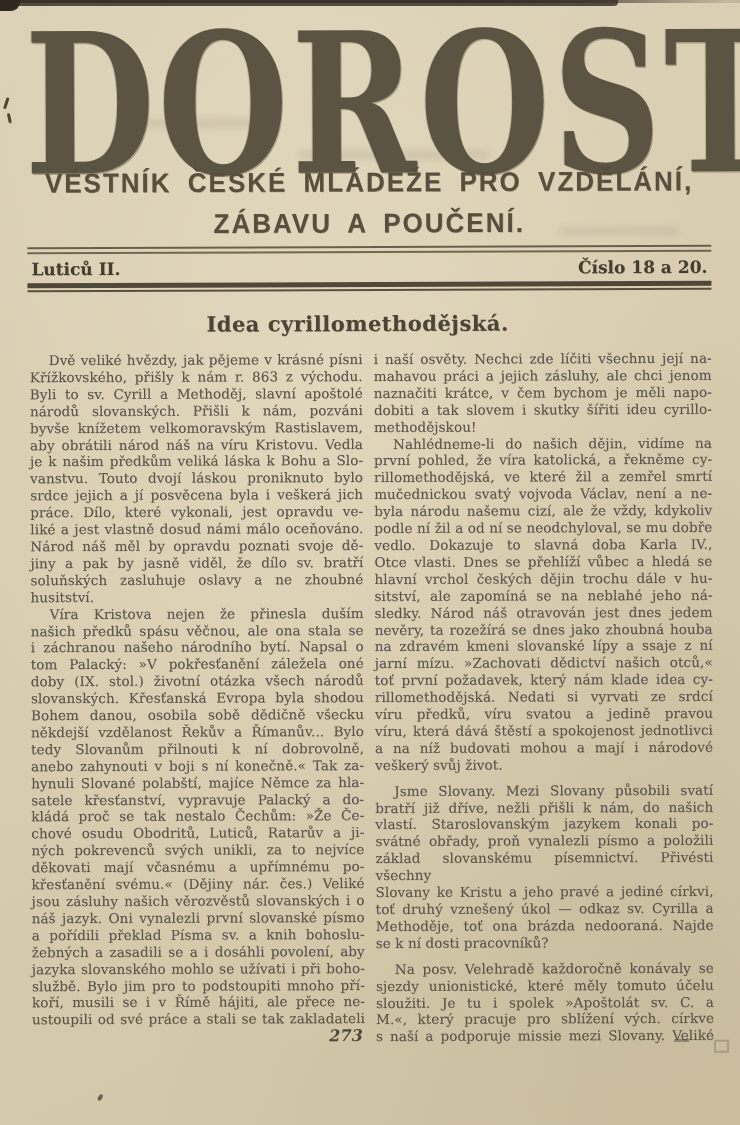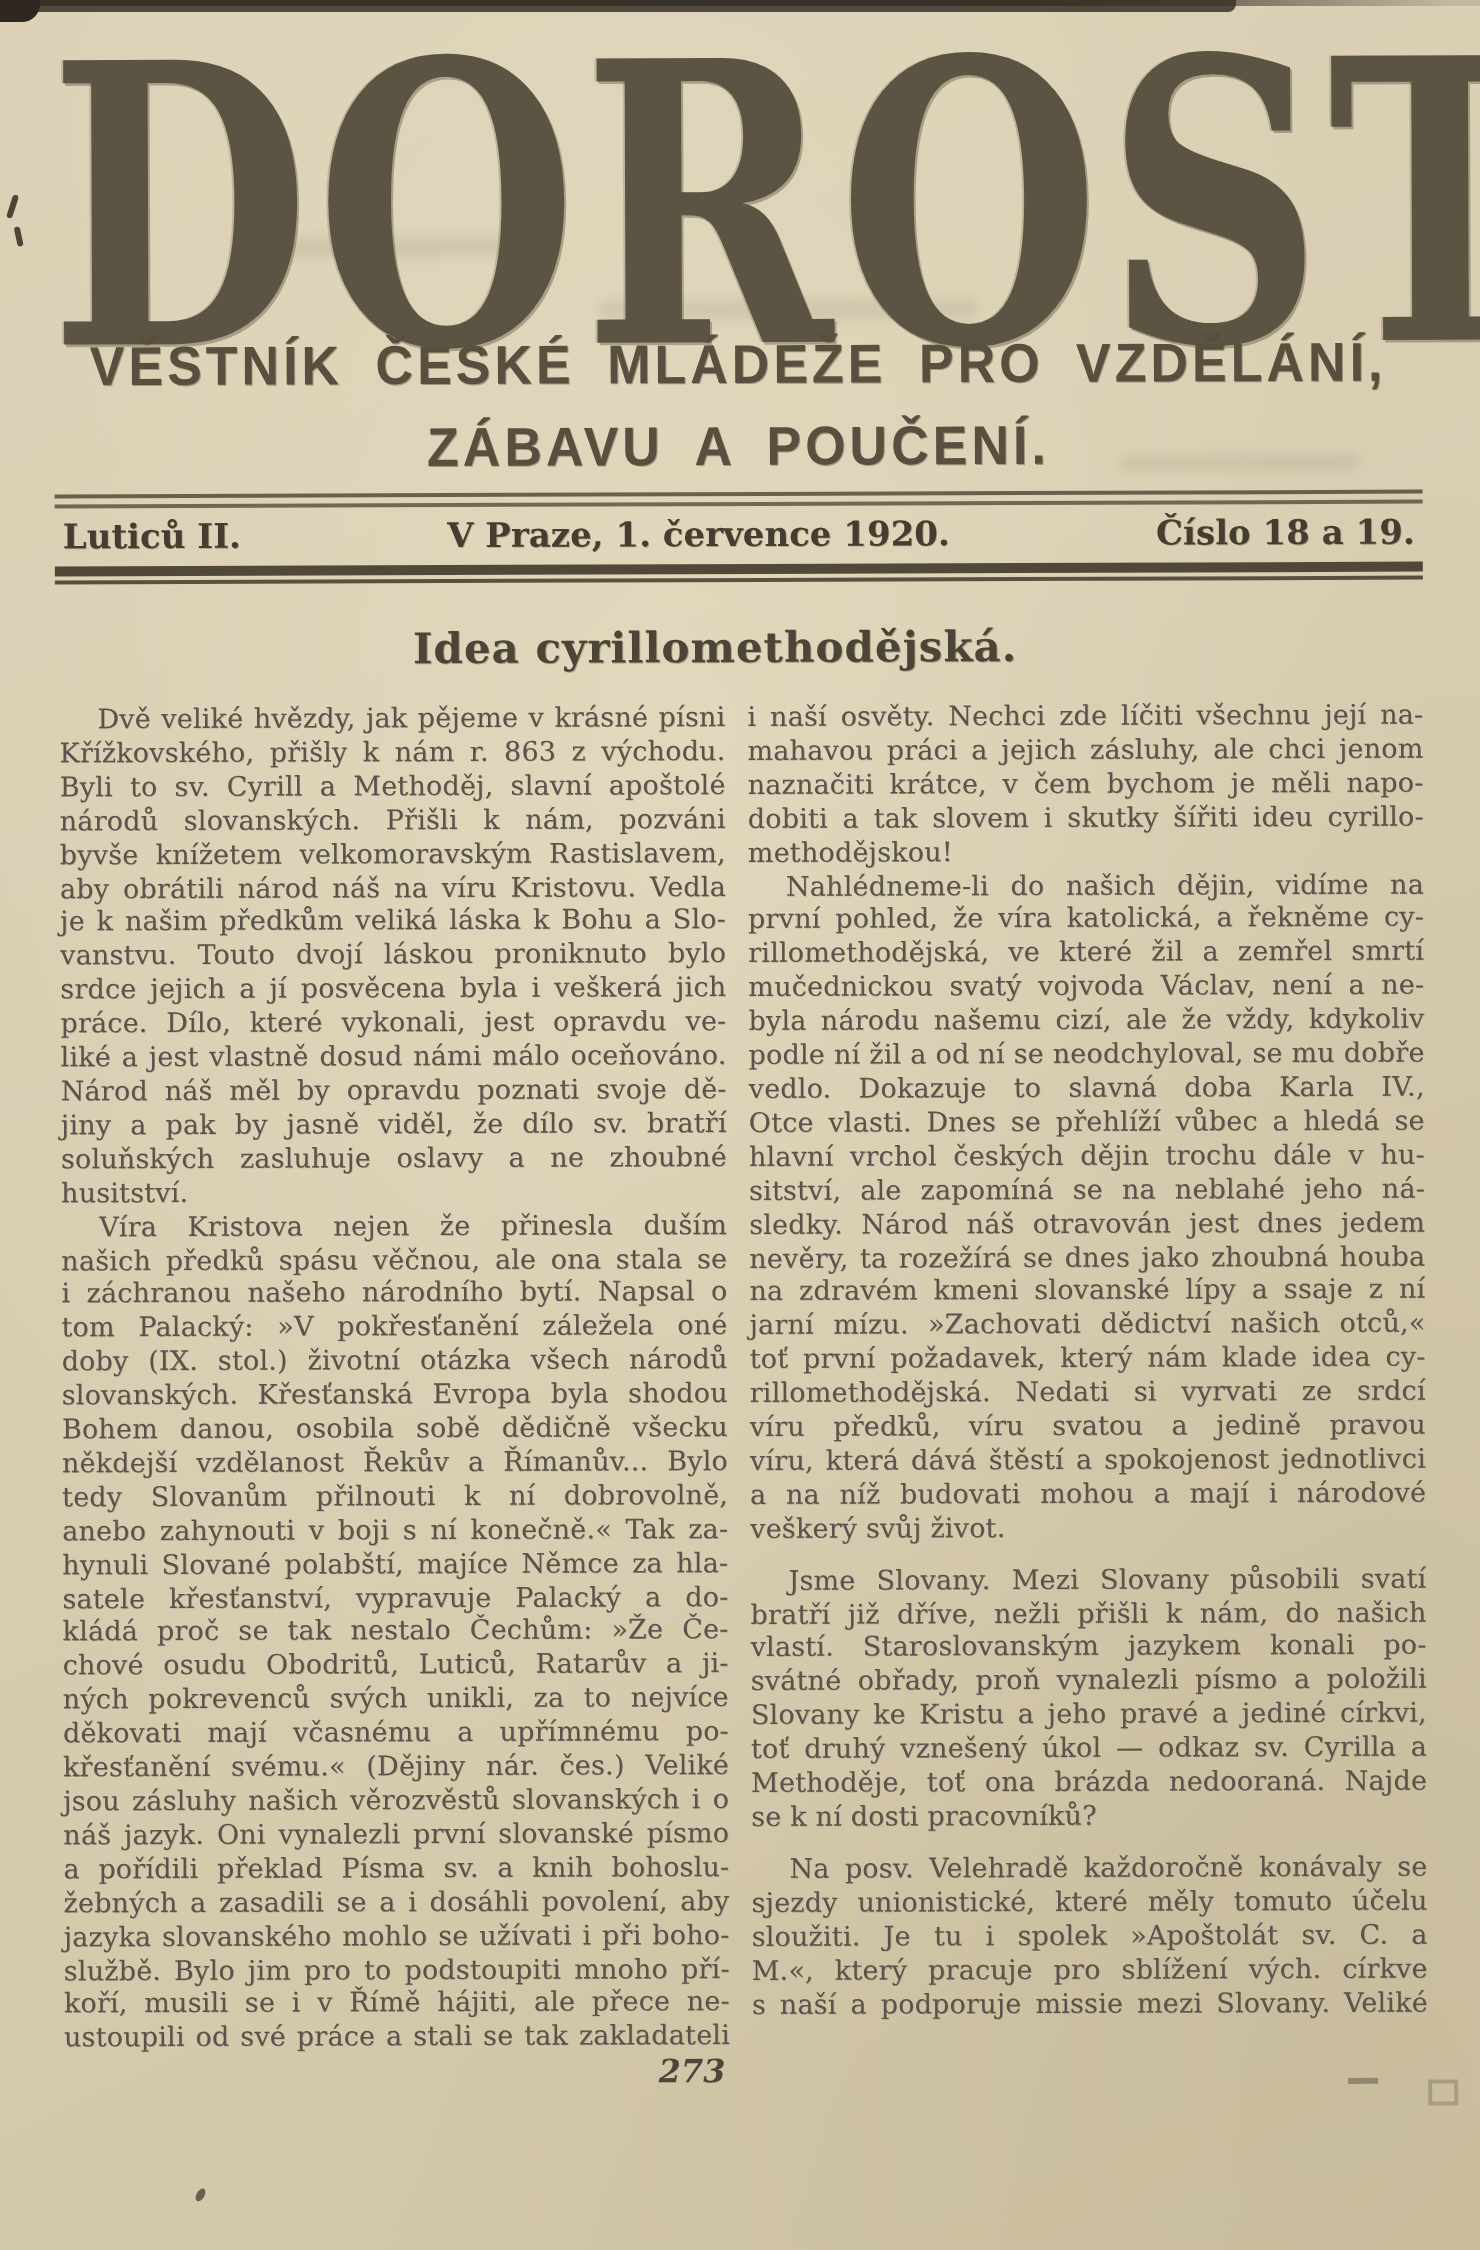--- a/index.html
+++ b/index.html
@@ -108,22 +108,21 @@
   <div class="ghost g2"></div>
   <div class="ghost g3"></div>
 
   <div class="masthead">DOROST</div>
   <div class="subtitle1">VĚSTNÍK ČESKÉ MLÁDEŽE PRO VZDĚLÁNÍ,</div>
   <div class="subtitle2">ZÁBAVU A POUČENÍ.</div>
 
   <div class="rule-double"></div>
   <div class="issue-row">
     <span>Luticů II.</span>
-    <span>V Praze, 1. července 1920.</span>
-    <span>Číslo 18 a 19.</span>
+    <span>Číslo 18 a 20.</span>
   </div>
   <div class="rule-heavy"></div>
 
   <div class="article-title">Idea cyrillomethodějská.</div>
   <div class="col col-left">
       <div class="para">
         <div class="line ind">Dvě veliké hvězdy, jak pějeme v krásné písni</div>
         <div class="line">Křížkovského, přišly k nám r. 863 z východu.</div>
         <div class="line">Byli to sv. Cyrill a Methoděj, slavní apoštolé</div>
         <div class="line">národů slovanských. Přišli k nám, pozváni</div>
@@ -195,20 +194,21 @@
         <div class="line">víru předků, víru svatou a jedině pravou</div>
         <div class="line">víru, která dává štěstí a spokojenost jednotlivci</div>
         <div class="line">a na níž budovati mohou a mají i národové</div>
         <div class="line last">veškerý svůj život.</div>
       </div>
       <div class="para gap">
         <div class="line ind">Jsme Slovany. Mezi Slovany působili svatí</div>
         <div class="line">bratří již dříve, nežli přišli k nám, do našich</div>
         <div class="line">vlastí. Staroslovanským jazykem konali po-</div>
         <div class="line">svátné obřady, proň vynalezli písmo a položili</div>
+        <div class="line">základ slovanskému písemnictví. Přivésti všechny</div>
         <div class="line">Slovany ke Kristu a jeho pravé a jediné církvi,</div>
         <div class="line">toť druhý vznešený úkol — odkaz sv. Cyrilla a</div>
         <div class="line">Methoděje, toť ona brázda nedooraná. Najde</div>
         <div class="line last">se k ní dosti pracovníků?</div>
       </div>
       <div class="para gap">
         <div class="line ind">Na posv. Velehradě každoročně konávaly se</div>
         <div class="line">sjezdy unionistické, které měly tomuto účelu</div>
         <div class="line">sloužiti. Je tu i spolek »Apoštolát sv. C. a</div>
         <div class="line">M.«, který pracuje pro sblížení vých. církve</div>

